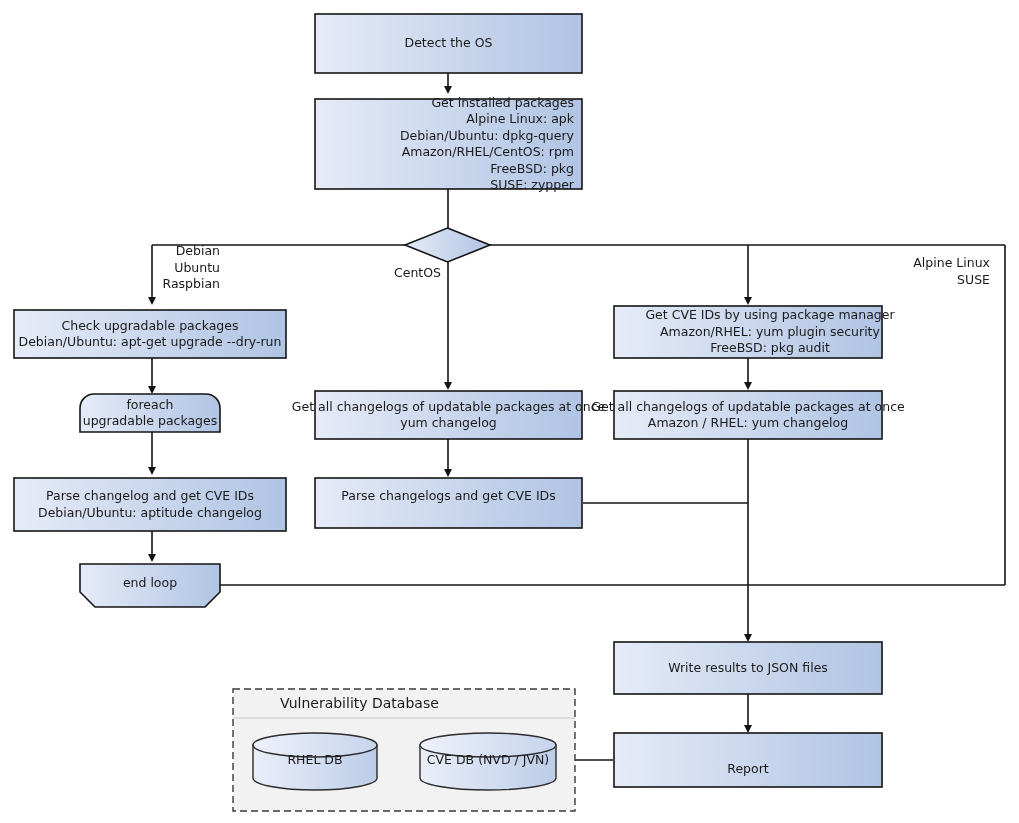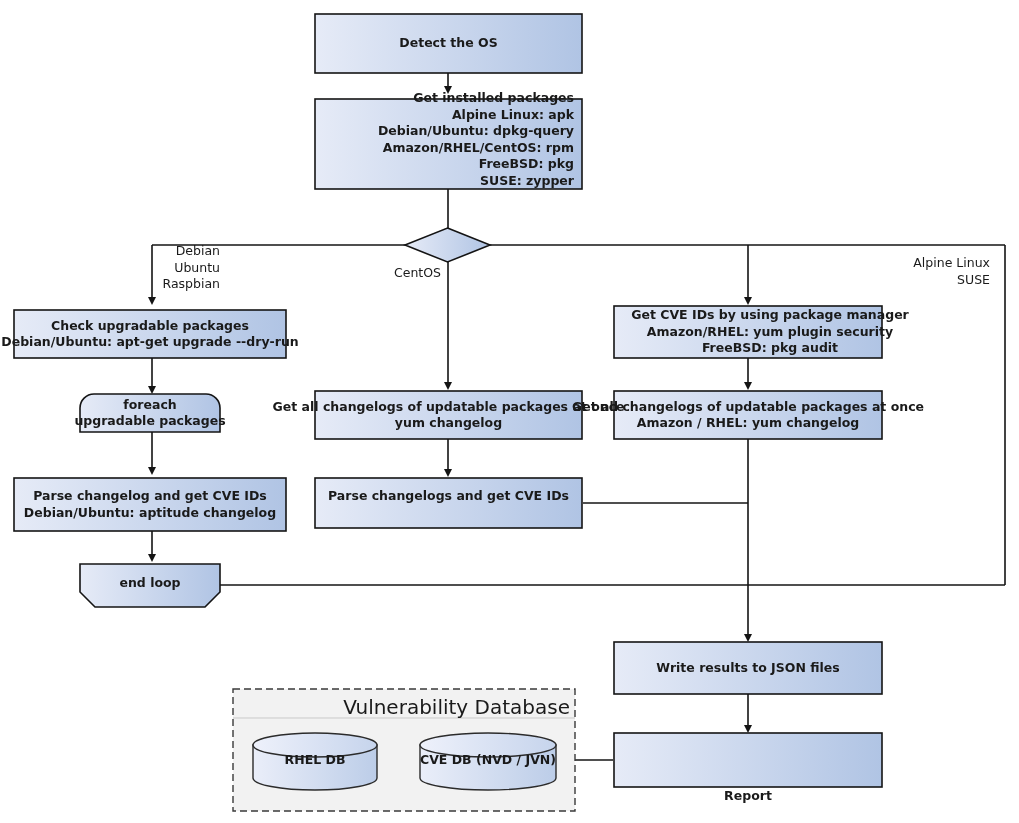--- a/index.html
+++ b/index.html
@@ -29,48 +29,48 @@
     display: flex;
     align-items: center;
     justify-content: center;
     font-family: "DejaVu Sans", sans-serif;
     font-size: 12.5px;
     color: #1a1a1a;
     line-height: 16.5px;
     white-space: nowrap;
     pointer-events: none;
   }
-  .node-text.right { justify-content: flex-end; text-align: right; align-items: flex-end; }
+  .node-text.right { justify-content: flex-end; text-align: right; }
   .node-text.center { justify-content: center; text-align: center; }
   .edge-label {
     position: absolute;
     font-family: "DejaVu Sans", sans-serif;
     font-size: 12.5px;
     color: #1a1a1a;
     line-height: 16.5px;
     white-space: nowrap;
     text-align: right;
   }
   .group-title {
     position: absolute;
     font-family: "DejaVu Sans", sans-serif;
-    font-size: 20px;
+    font-size: 14px;
     color: #1a1a1a;
-    text-align: right;
+    text-align: left;
     white-space: nowrap;
   }
   .db-label {
     position: absolute;
     font-family: "DejaVu Sans", sans-serif;
     font-size: 12.5px;
     color: #1a1a1a;
     text-align: center;
     white-space: nowrap;
   }
-  .hit { position: absolute; font-weight: bold; }
+  .hit { position: absolute; }
 </style>
 </head>
 <body>
 
 <div id="canvas">
 
   <svg class="layer" viewBox="0 0 1019 823" xmlns="http://www.w3.org/2000/svg">
     <defs>
       <linearGradient id="boxgrad" x1="0" y1="0" x2="1" y2="0">
         <stop offset="0" stop-color="#e6ebf7"></stop>
@@ -289,21 +289,21 @@
   </div>
 
   <div class="hit" style="left:614px;top:642px;width:268px;height:58px;">
     <div class="node-text center" style="left:0;top:0;width:268px;height:52px;">
         <div>
           <div>Write results to JSON files</div>
         </div>
       </div>
   </div>
 
-  <div class="hit" style="left:614px;top:769px;width:268px;height:54px;">
+  <div class="hit" style="left:614px;top:742px;width:268px;height:54px;">
     <div class="node-text center" style="left:0;top:0;width:268px;height:54px;">
         <div>
           <div>Report</div>
         </div>
       </div>
   </div>
 
   <div class="group-title" style="left:280px;top:695px;width:290px;">Vulnerability Database</div>
 
   <div class="hit" style="left:253px;top:733px;width:124px;height:57px;">

